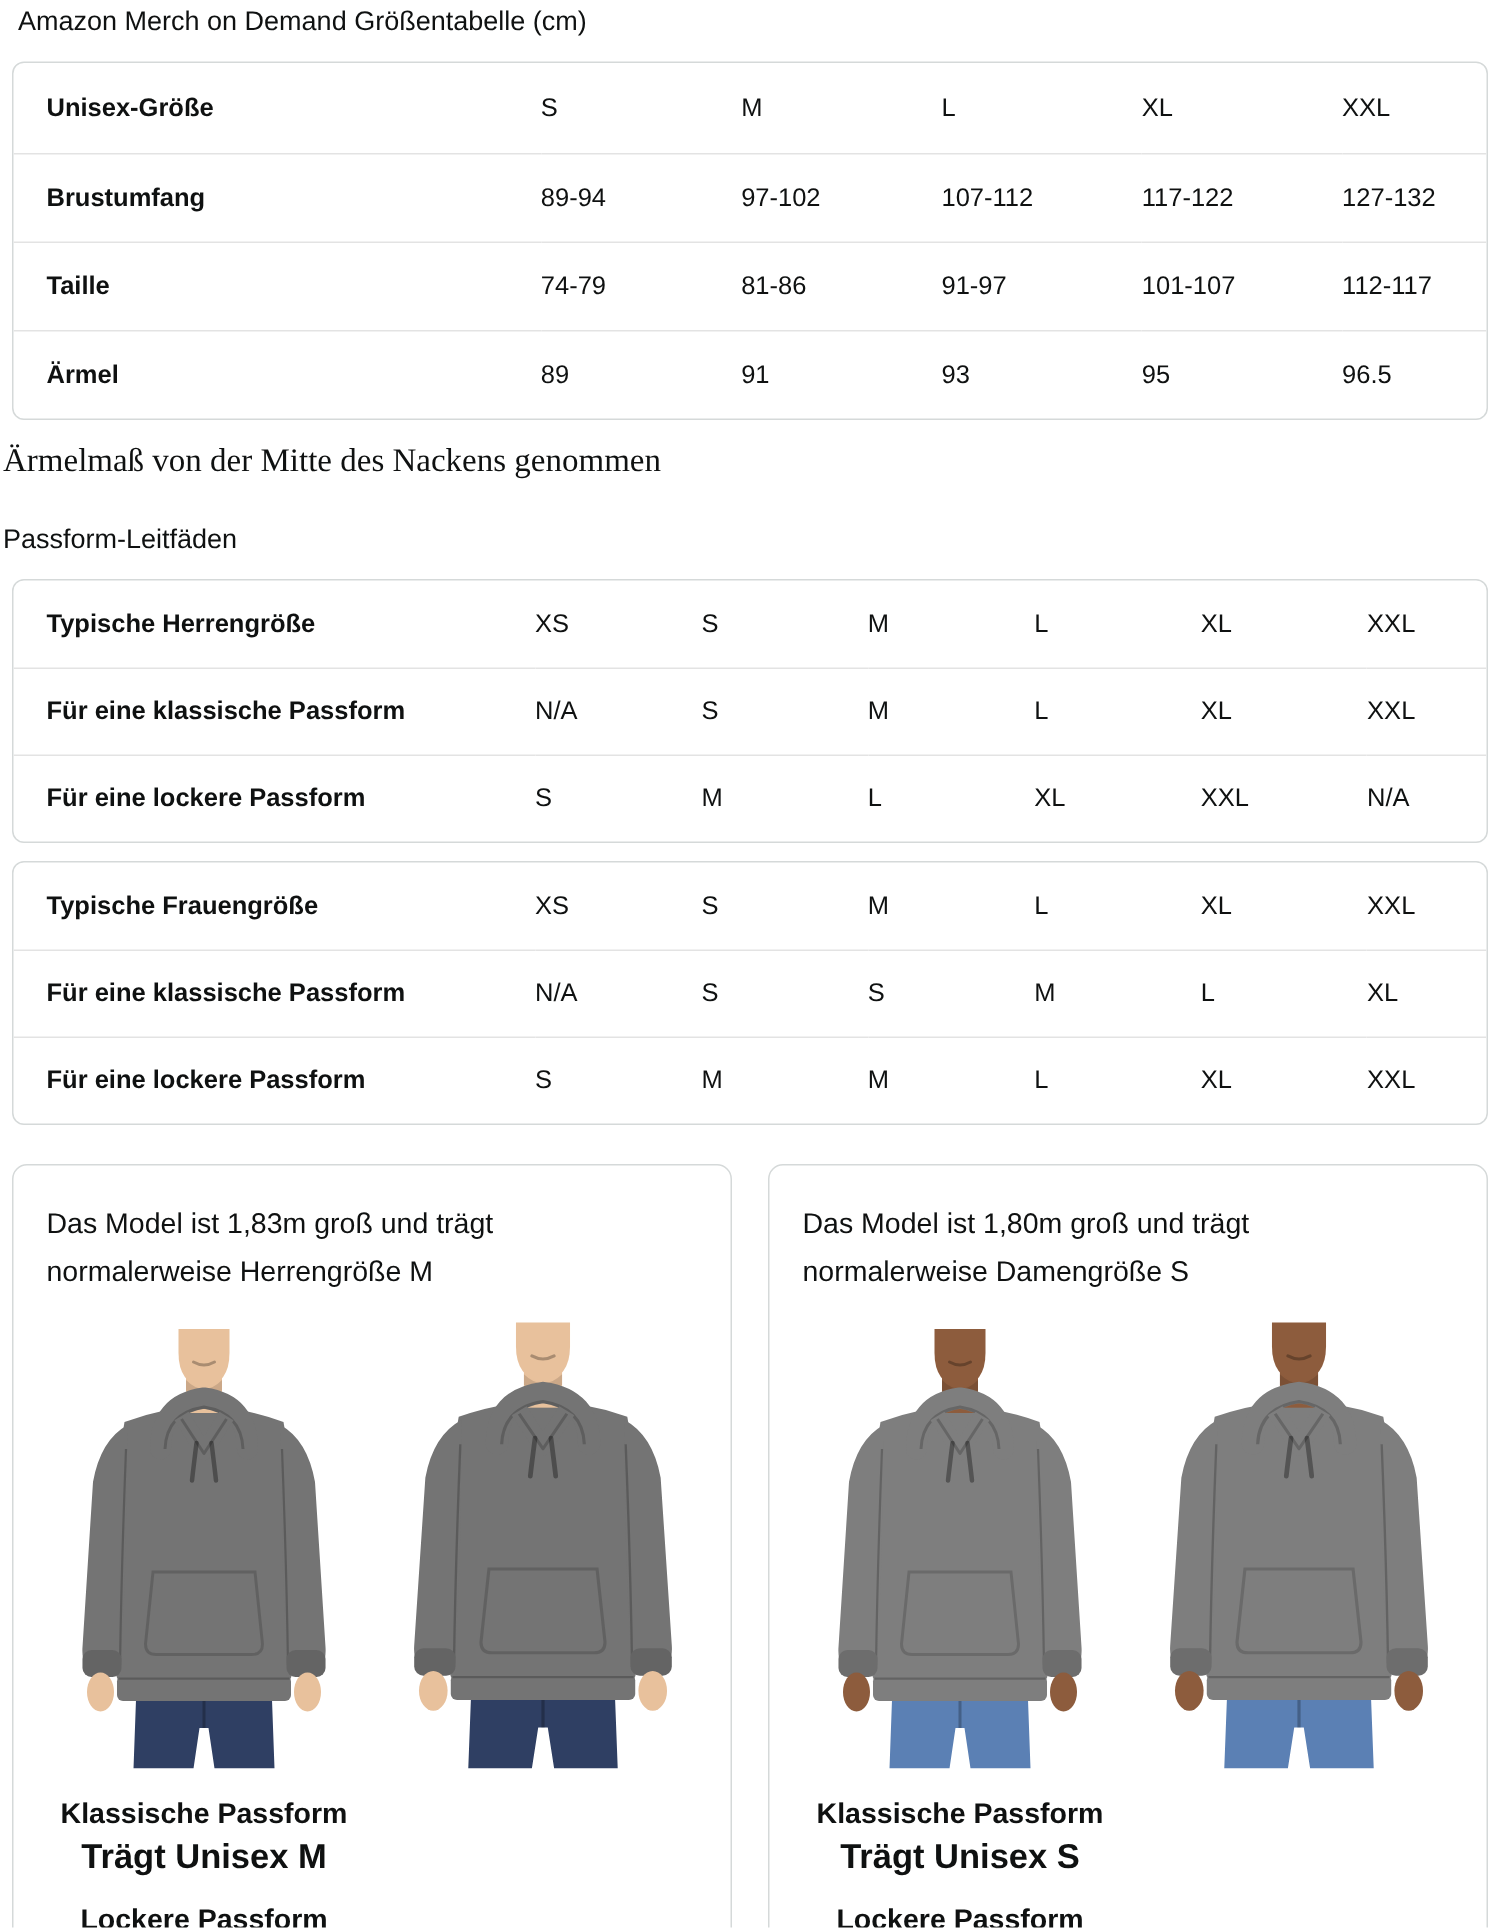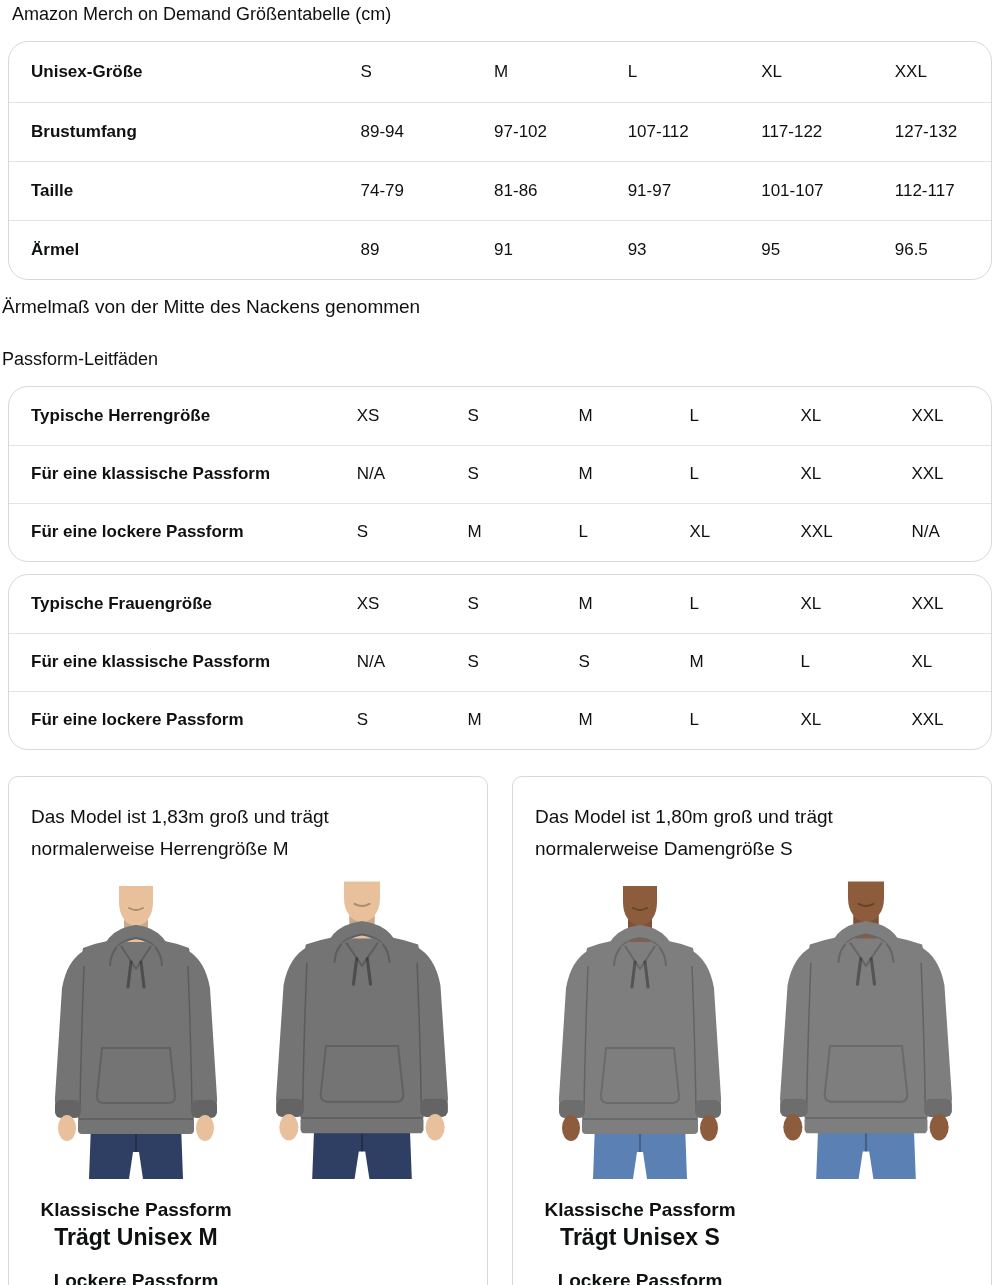--- a/index.html
+++ b/index.html
@@ -6,32 +6,32 @@
   html, body { background: #ffffff; }
   body {
     width: 1000px; height: 1285px; overflow: hidden;
     font-family: "Liberation Sans", sans-serif;
     color: #0f1111;
   }
   .page-title { margin: 4px 0 0 12px; font-size: 18px; line-height: 21px; font-weight: 400; }
   .table-card {
     margin: 16px 8px 0 8px;
     border: 1px solid #d5d9d9;
-    border-radius: 20px;
+    border-radius: 8px;
     overflow: hidden;
     background: #fff;
   }
   table { width: 100%; border-collapse: collapse; table-layout: fixed; }
   td { font-size: 17px; vertical-align: middle; }
   tr + tr td { border-top: 1px solid #e3e3e3; }
   .size-tbl td { height: 59px; }
   .size-tbl tr.hdr td { height: 60px; }
   .fit-tbl td { height: 58px; }
   .row-label { font-weight: 700; padding-left: 22px; }
-  .footnote { margin: 17px 0 0 2px; font-size: 19px; line-height: 19px; }
+  .footnote { margin: 17px 0 0 2px; font-size: 22px; line-height: 19px; font-family: Liberation Serif, serif; }
   .section-heading { margin: 33px 0 0 2px; font-size: 18px; line-height: 21px; font-weight: 400; }
   .fit-tbl-1 { margin-top: 16px; }
   .fit-tbl-2 { margin-top: 12px; }
   .cards-row { display: flex; gap: 24px; margin: 26px 8px 0 8px; }
   .model-card {
     width: 480px;
     border: 1px solid #d5d9d9;
     border-radius: 10px;
     background: #fff;
     padding: 24px 22px 20px 22px;

